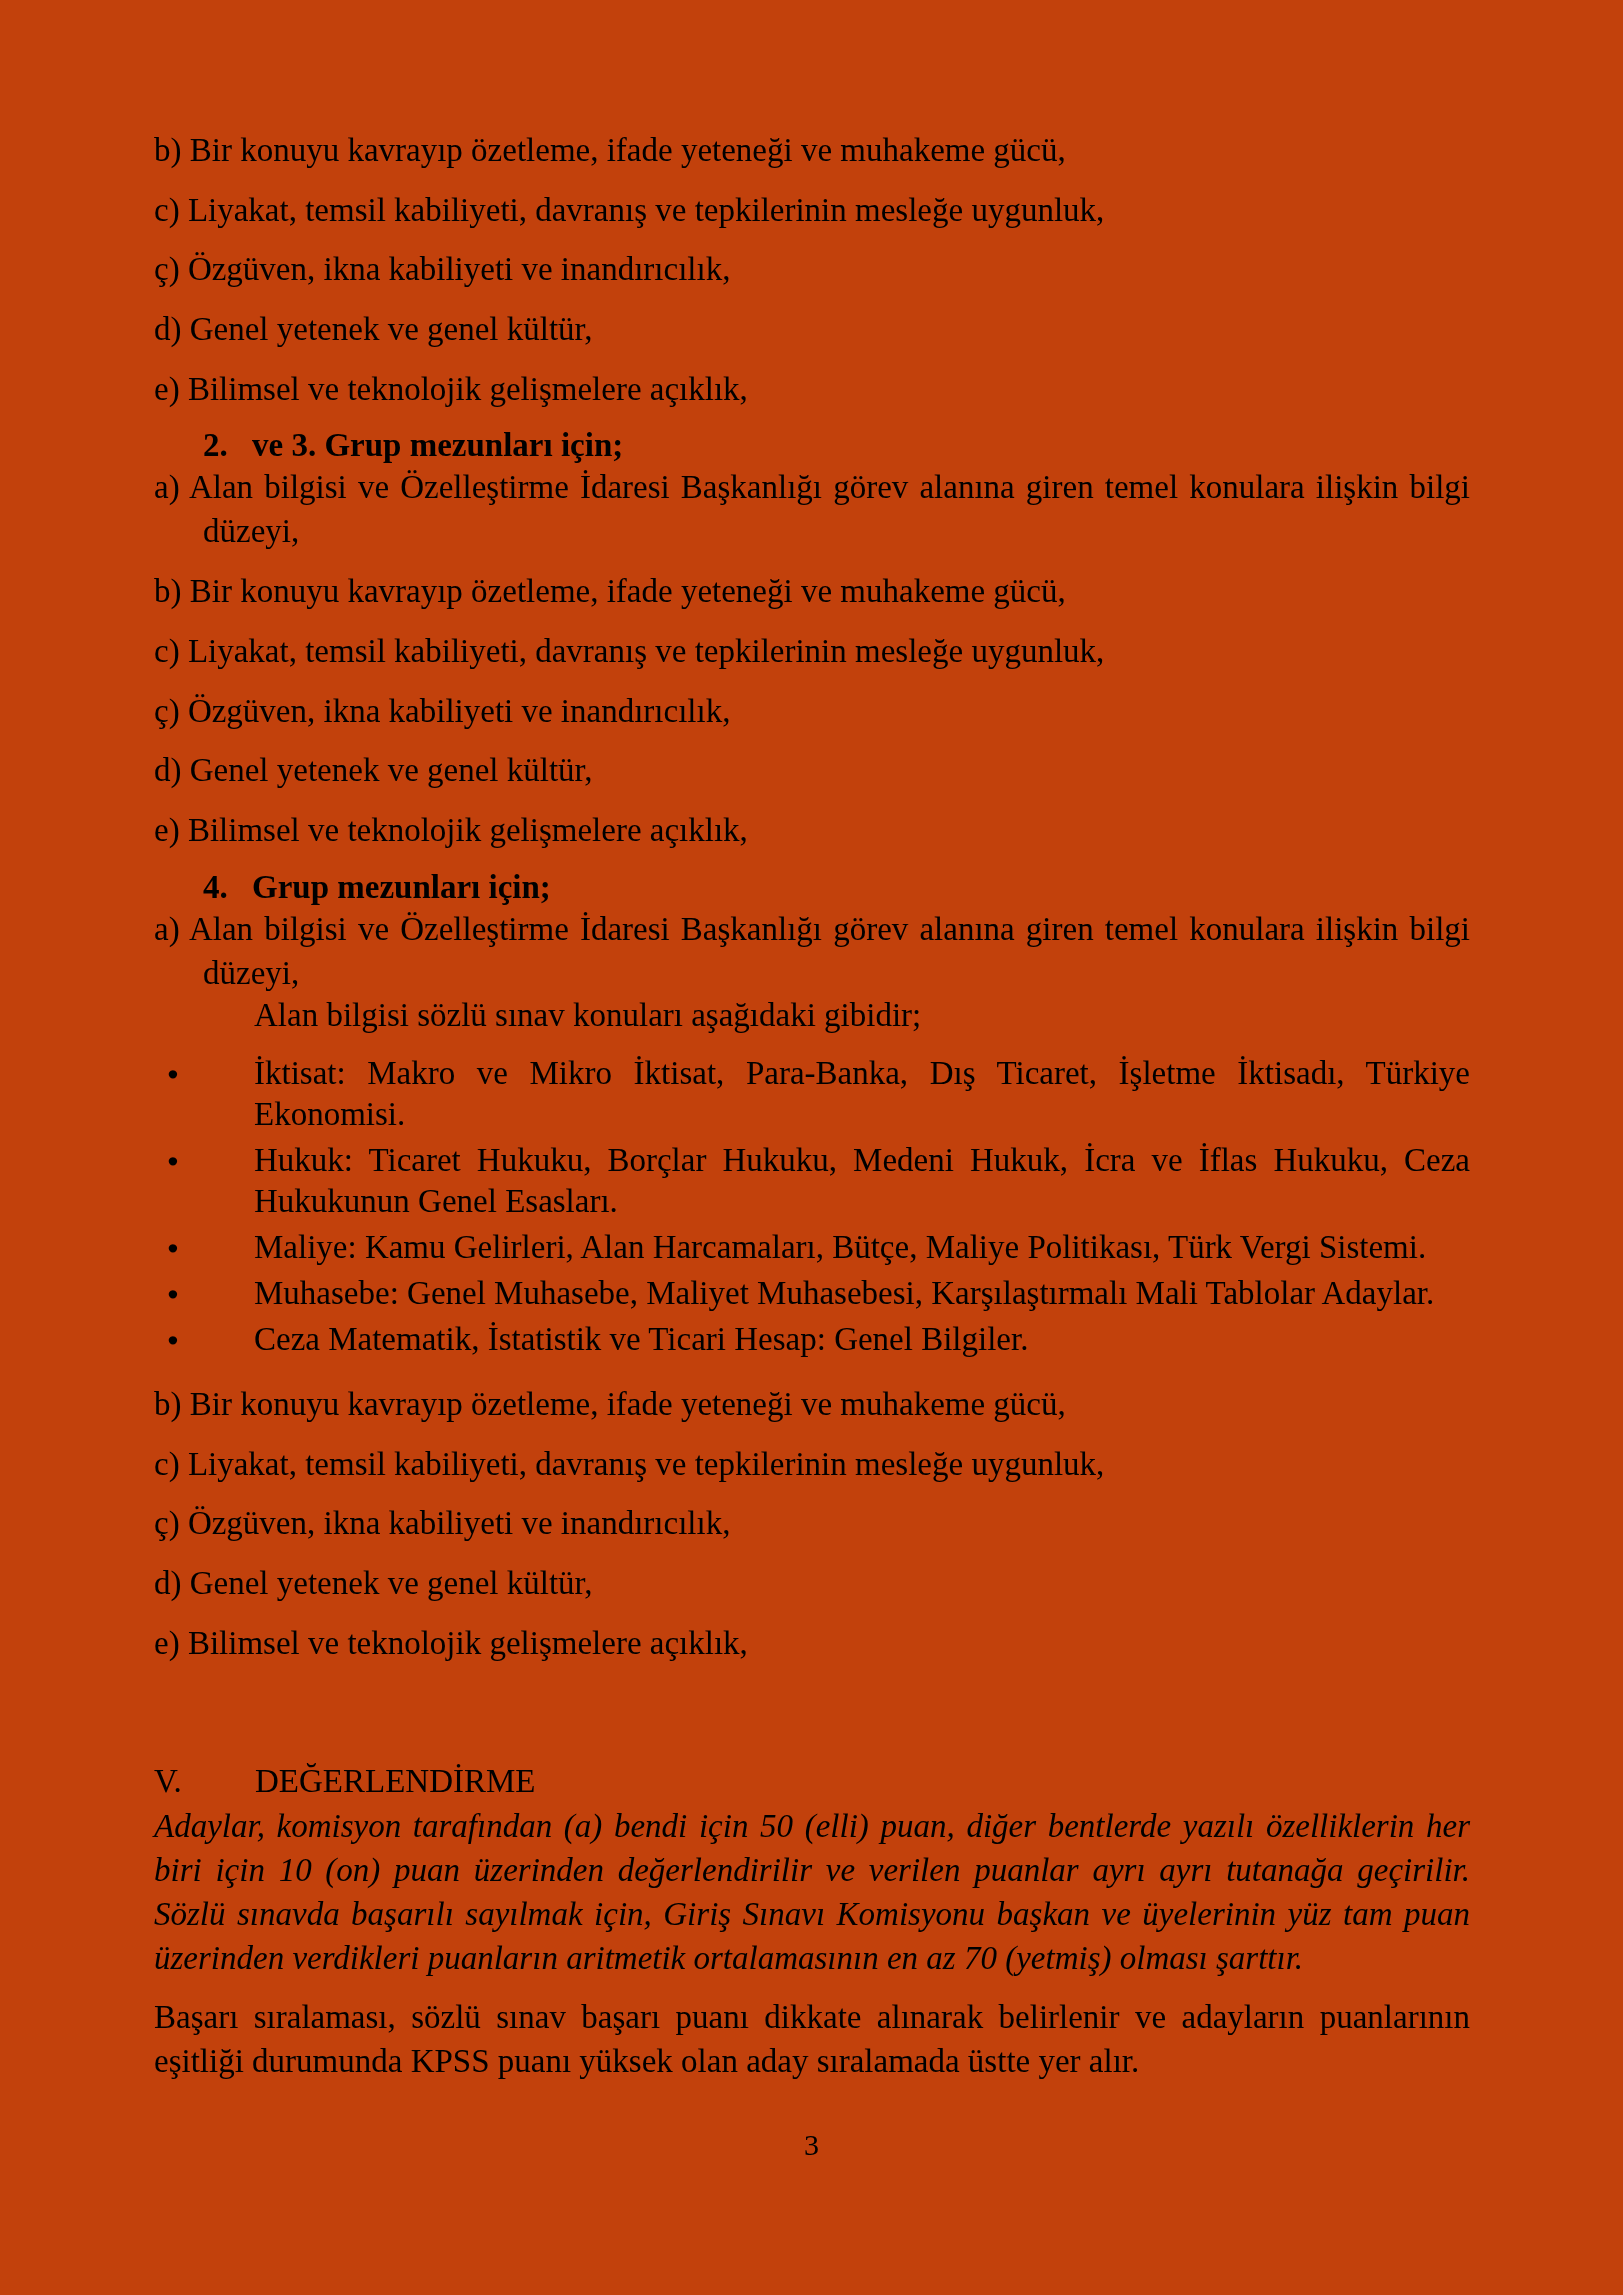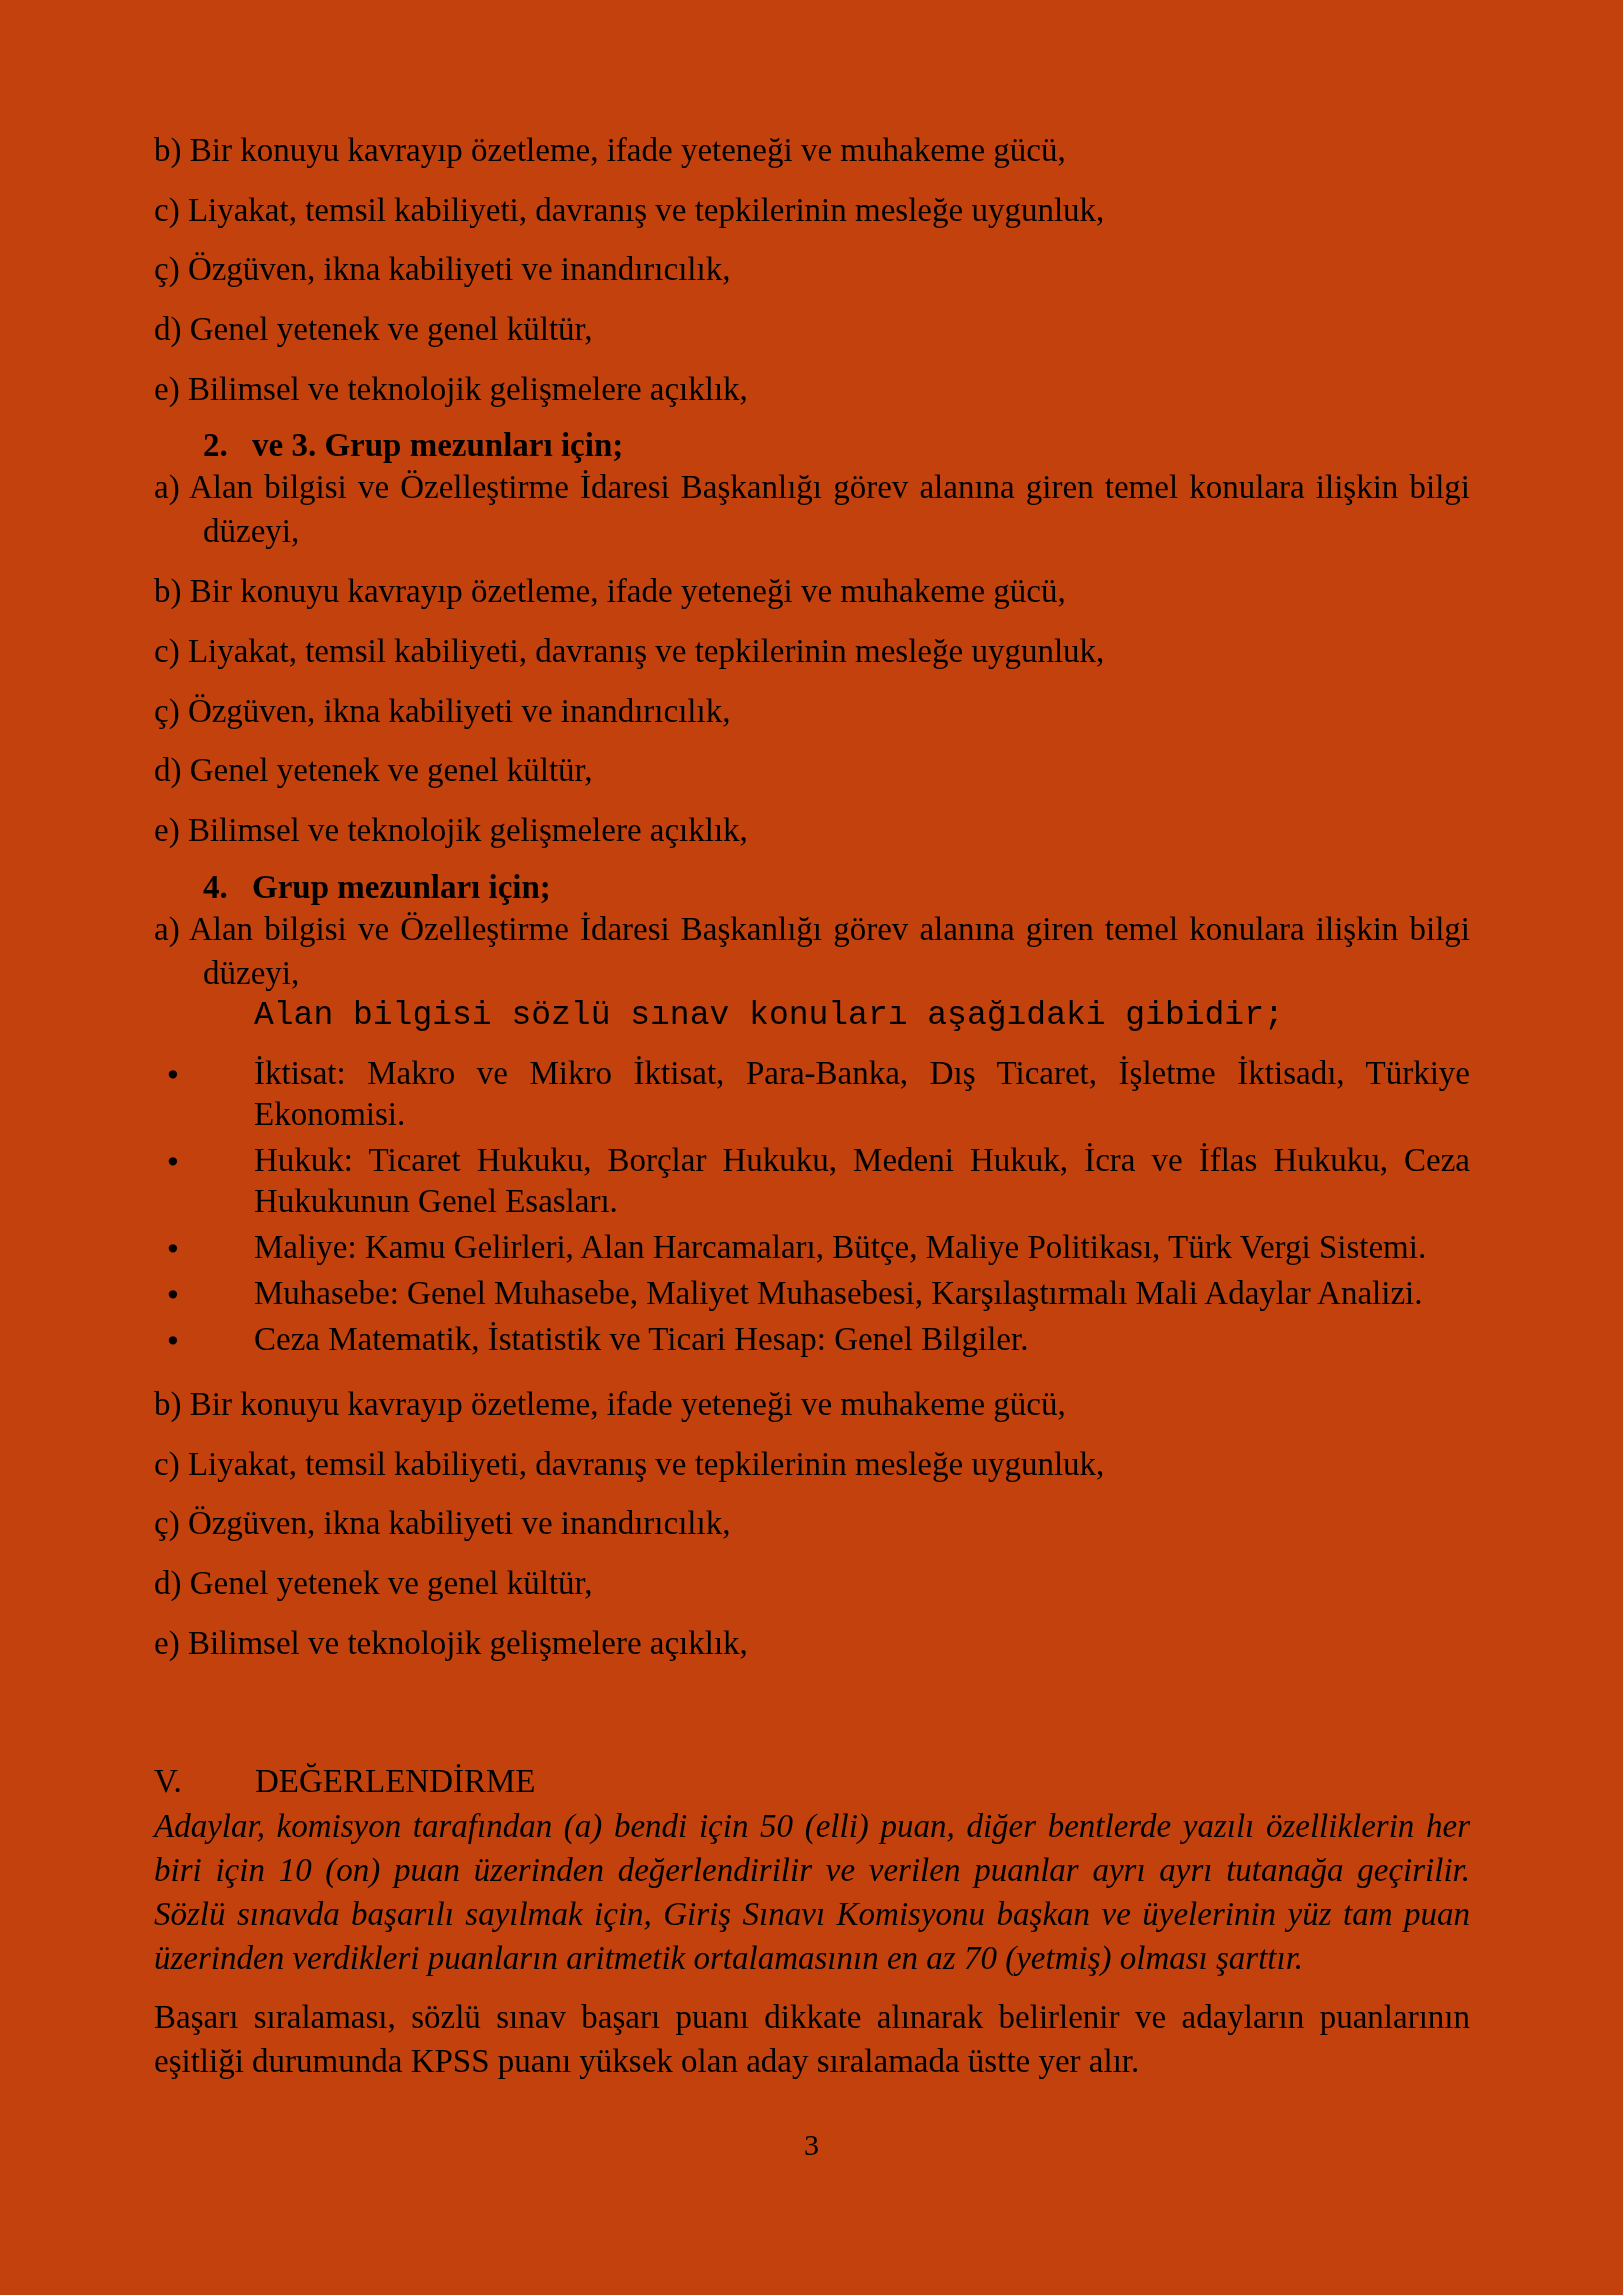--- a/index.html
+++ b/index.html
@@ -48,21 +48,20 @@
     text-indent: -49px;
     text-align: justify;
   }
   .hang.tight {
     margin-bottom: 0;
   }
   .alan-intro {
     line-height: 41px;
     margin: 0 0 17px 0;
     padding-left: 100px;
-    font-family: Liberation Mono, monospace;
   }
   .topics {
     list-style: none;
     margin: 0;
     padding: 0;
   }
   .topic {
     position: relative;
     line-height: 41px;
     margin: 0 0 5.2px 0;
@@ -145,21 +144,21 @@
       <li class="topic">
         <span class="bullet">●</span>
         <span>Hukuk: Ticaret Hukuku, Borçlar Hukuku, Medeni Hukuk, İcra ve İflas Hukuku, Ceza Hukukunun Genel Esasları.</span>
       </li>
       <li class="topic">
         <span class="bullet">●</span>
         <span>Maliye: Kamu Gelirleri, Alan Harcamaları, Bütçe, Maliye Politikası, Türk Vergi Sistemi.</span>
       </li>
       <li class="topic">
         <span class="bullet">●</span>
-        <span>Muhasebe: Genel Muhasebe, Maliyet Muhasebesi, Karşılaştırmalı Mali Adaylar Analizi.</span>
+        <span>Muhasebe: Genel Muhasebe, Maliyet Muhasebesi, Karşılaştırmalı Mali Tablolar Adaylar.</span>
       </li>
       <li class="topic">
         <span class="bullet">●</span>
         <span>Ceza Matematik, İstatistik ve Ticari Hesap: Genel Bilgiler.</span>
       </li>
     </ul>
 
     <p class="item">b) Bir konuyu kavrayıp özetleme, ifade yeteneği ve muhakeme gücü,</p>
     <p class="item">c) Liyakat, temsil kabiliyeti, davranış ve tepkilerinin mesleğe uygunluk,</p>
     <p class="item">ç) Özgüven, ikna kabiliyeti ve inandırıcılık,</p>

